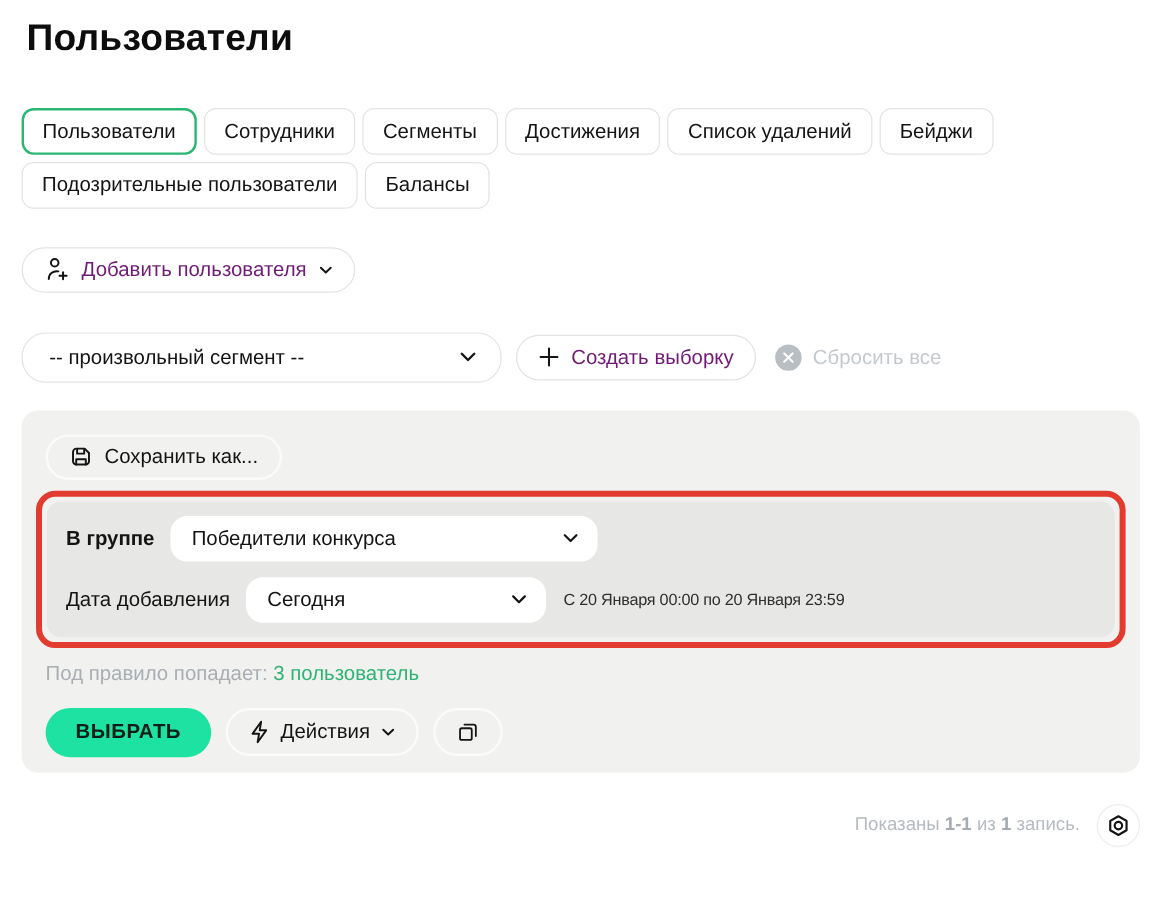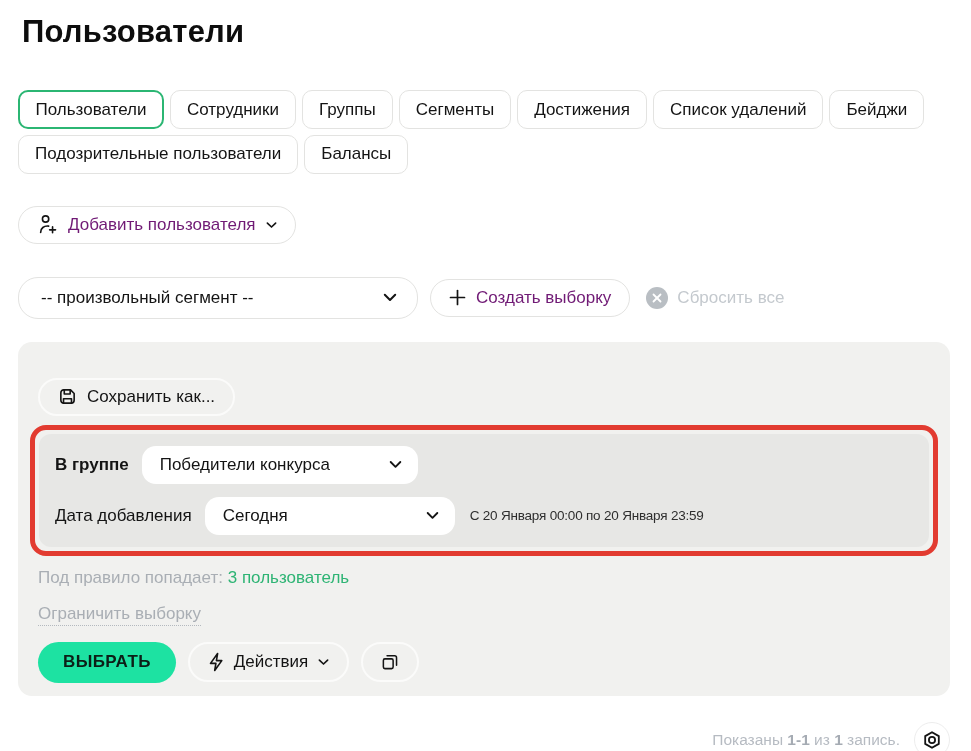--- a/index.html
+++ b/index.html
@@ -50,21 +50,21 @@
     font-size: 17px; color: #c4c9ce; cursor: default; padding: 0 4px;
   }
   .x-circle {
     width: 22px; height: 22px; border-radius: 50%; background: #b9bec3;
     display: inline-flex; align-items: center; justify-content: center; flex: 0 0 auto;
   }
 
   
   .panel {
     width: 932px; background: #f1f1ef; border-radius: 14px;
-    padding: 36px 12px 13px;
+    padding: 20px 12px 13px;
   }
   .ghost-btn {
     display: inline-flex; align-items: center; gap: 10px;
     background: transparent; border: 2px solid #fbfbfa; border-radius: 20px;
     height: 38px; padding: 0 18px; font-size: 17px; color: #141414;
     font-family: inherit; cursor: pointer; white-space: nowrap;
   }
   .save-btn { margin-left: 8px; }
 
   .highlight-box {
@@ -75,21 +75,21 @@
     background: #e7e7e5; border-radius: 12px;
     padding: 12px 16px; display: flex; flex-direction: column; gap: 13px;
   }
   .filter-row { display: flex; align-items: center; gap: 13px; font-size: 17px; }
   .filter-label-bold { font-weight: 700; }
   .filter-select {
     display: inline-flex; align-items: center; justify-content: space-between;
     background: #fff; border: none; border-radius: 14px; height: 38px;
     padding: 0 16px 0 18px; font-size: 17px; cursor: pointer;
   }
-  .group-select { width: 276px; text-align: right; }
+  .group-select { width: 356px; text-align: right; }
   .date-select { width: 250px; }
   .filter-hint { font-size: 13.5px; color: #2e2e2e; letter-spacing: -0.2px; margin-left: 2px; }
 
   .rule-match { margin: 12px 0 0 8px; font-size: 17px; color: #a9aeb4; }
   .rule-value { color: #2eb474; cursor: pointer; }
 
   .limit-row { margin: 16px 0 0 8px; }
   .limit-link {
     font-size: 17px; color: #a9aeb4; cursor: pointer;
     border-bottom: 1.5px dotted #b4b9bf; padding-bottom: 2px;
@@ -119,21 +119,20 @@
 </head>
 <body>
 
 <div class="page">
 
   <h1 class="page-title">Пользователи</h1>
 
   <div class="tabs">
     <button class="tab active">Пользователи</button>
     <button class="tab">Сотрудники</button>
-    <button class="tab">Группы</button>
     <button class="tab">Сегменты</button>
     <button class="tab">Достижения</button>
     <button class="tab">Список удалений</button>
     <button class="tab">Бейджи</button>
     <button class="tab">Подозрительные пользователи</button>
     <button class="tab">Балансы</button>
   </div>
 
   <div class="add-user-row">
     <button class="pill">
@@ -227,23 +226,20 @@
         </div>
 
       </div>
     </div>
 
     <div class="rule-match">
       <span>Под правило попадает:</span>
       <span class="rule-value">3 пользователь</span>
     </div>
 
-    <div class="limit-row">
-      <span class="limit-link">Ограничить выборку</span>
-    </div>
 
     <div class="actions-row">
       <button class="primary-btn">ВЫБРАТЬ</button>
 
       <button class="ghost-btn tall">
         <span class="icon">
           <svg width="16" height="20" viewBox="0 0 16 20" fill="none" stroke="#141414" stroke-width="1.6" stroke-linecap="round" stroke-linejoin="round">
             <path d="M9.6 1.5 L2.5 11.4 h5.4 L6.7 18.5 L13.8 8.6 H8.4 Z"></path>
           </svg>
         </span>

